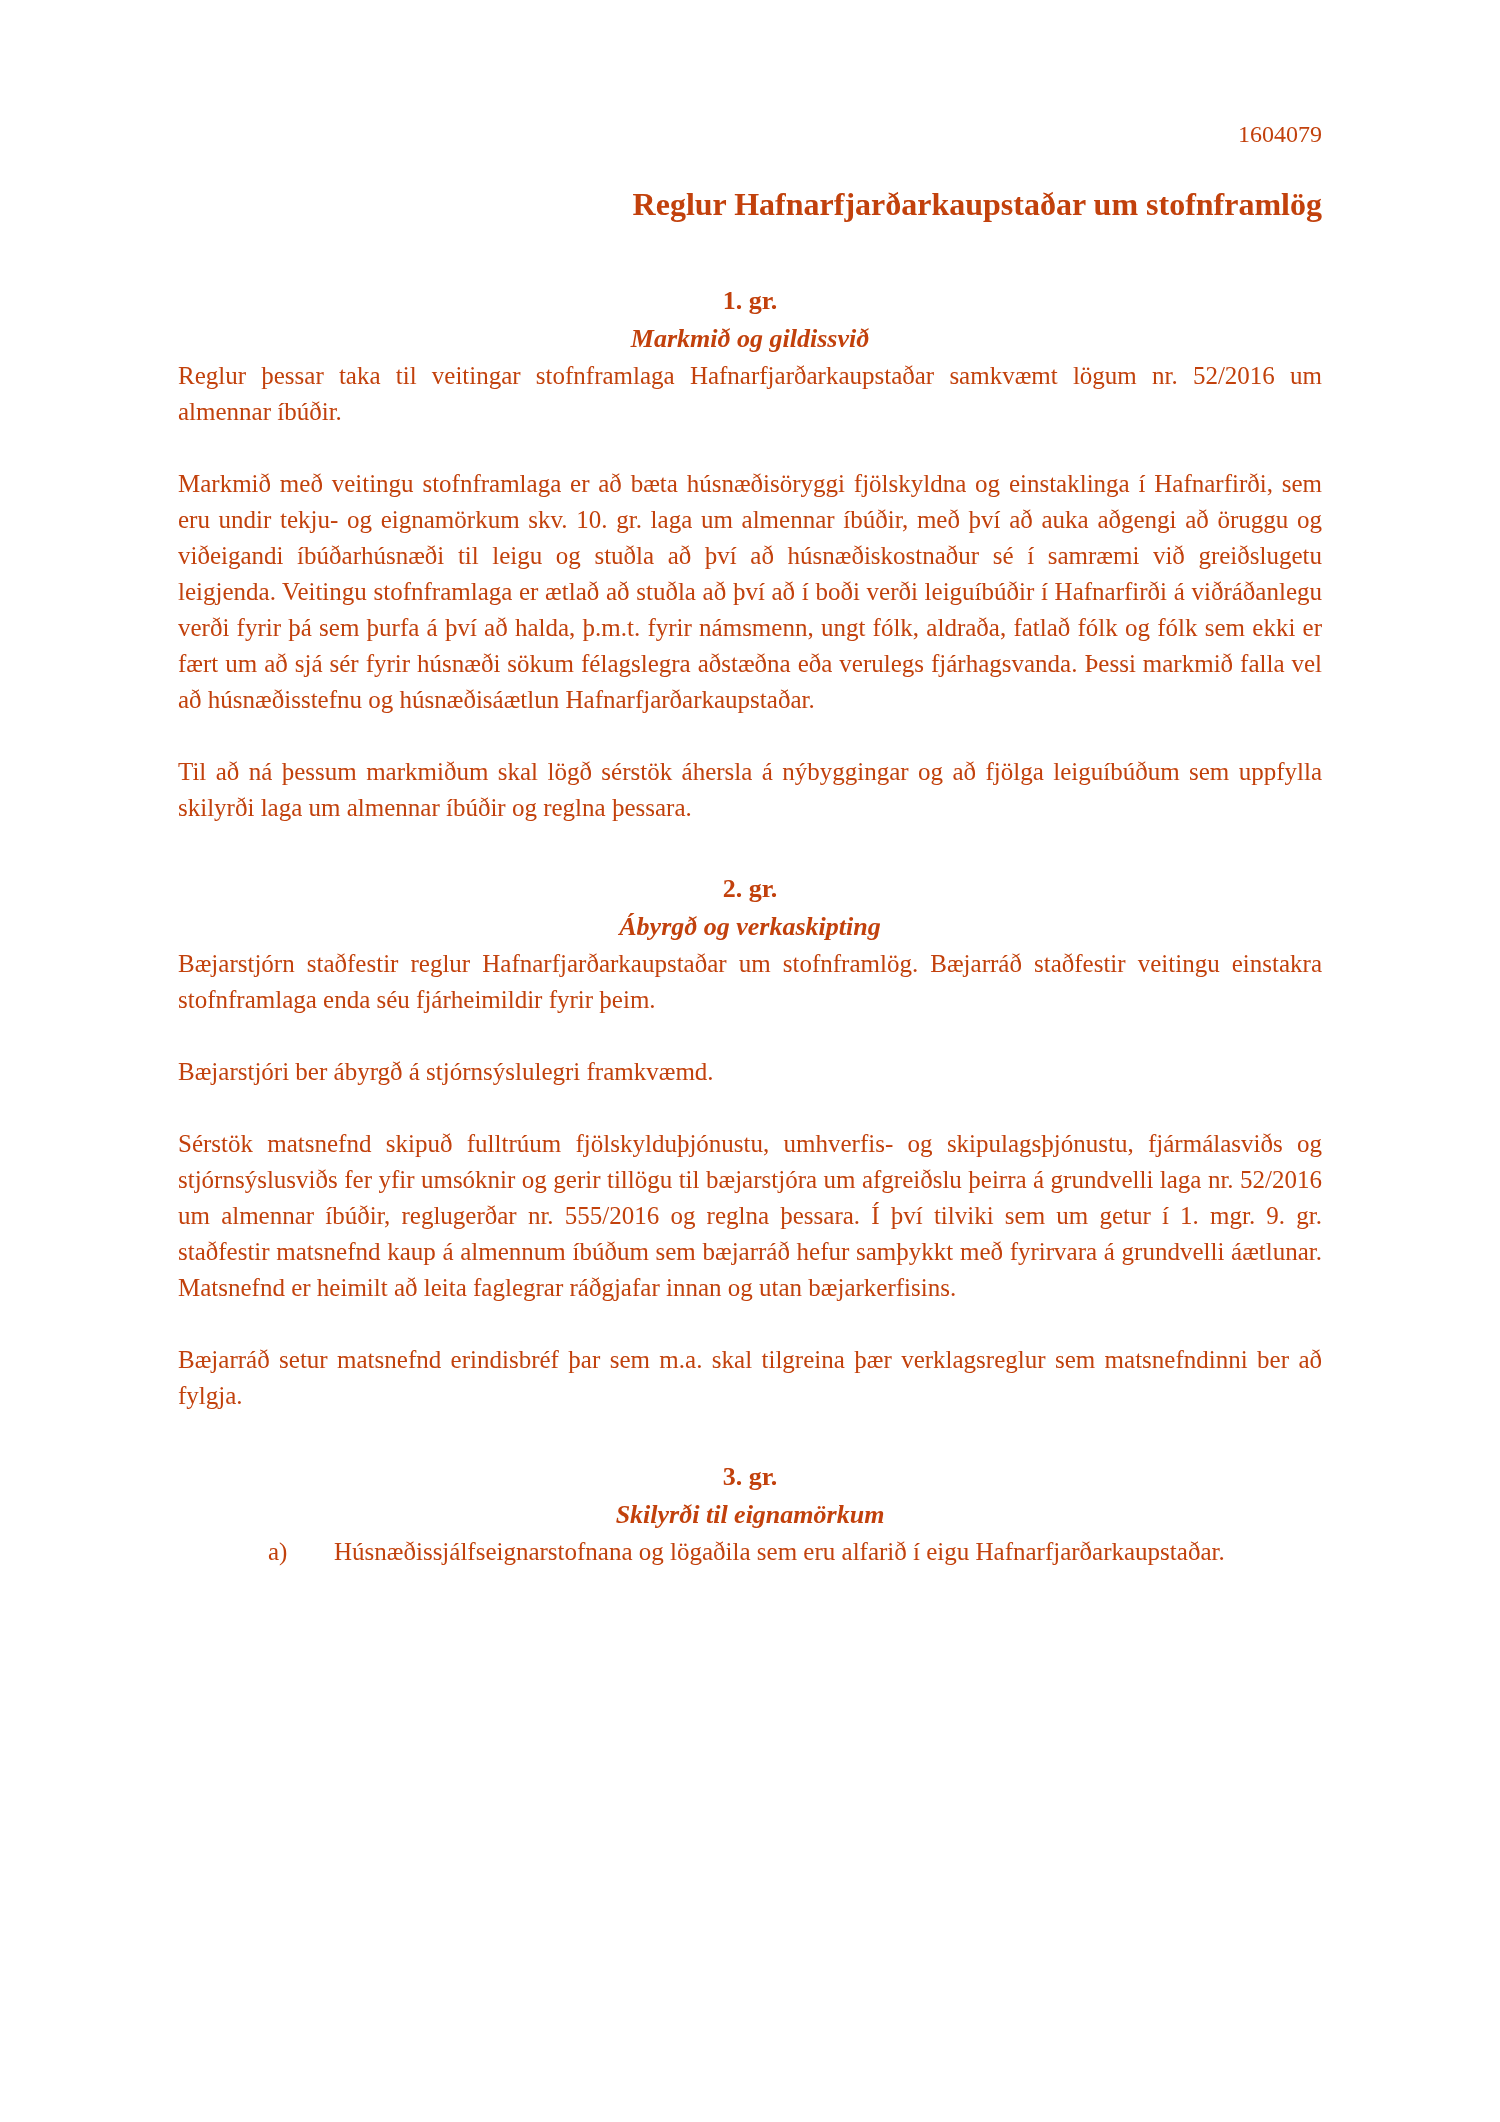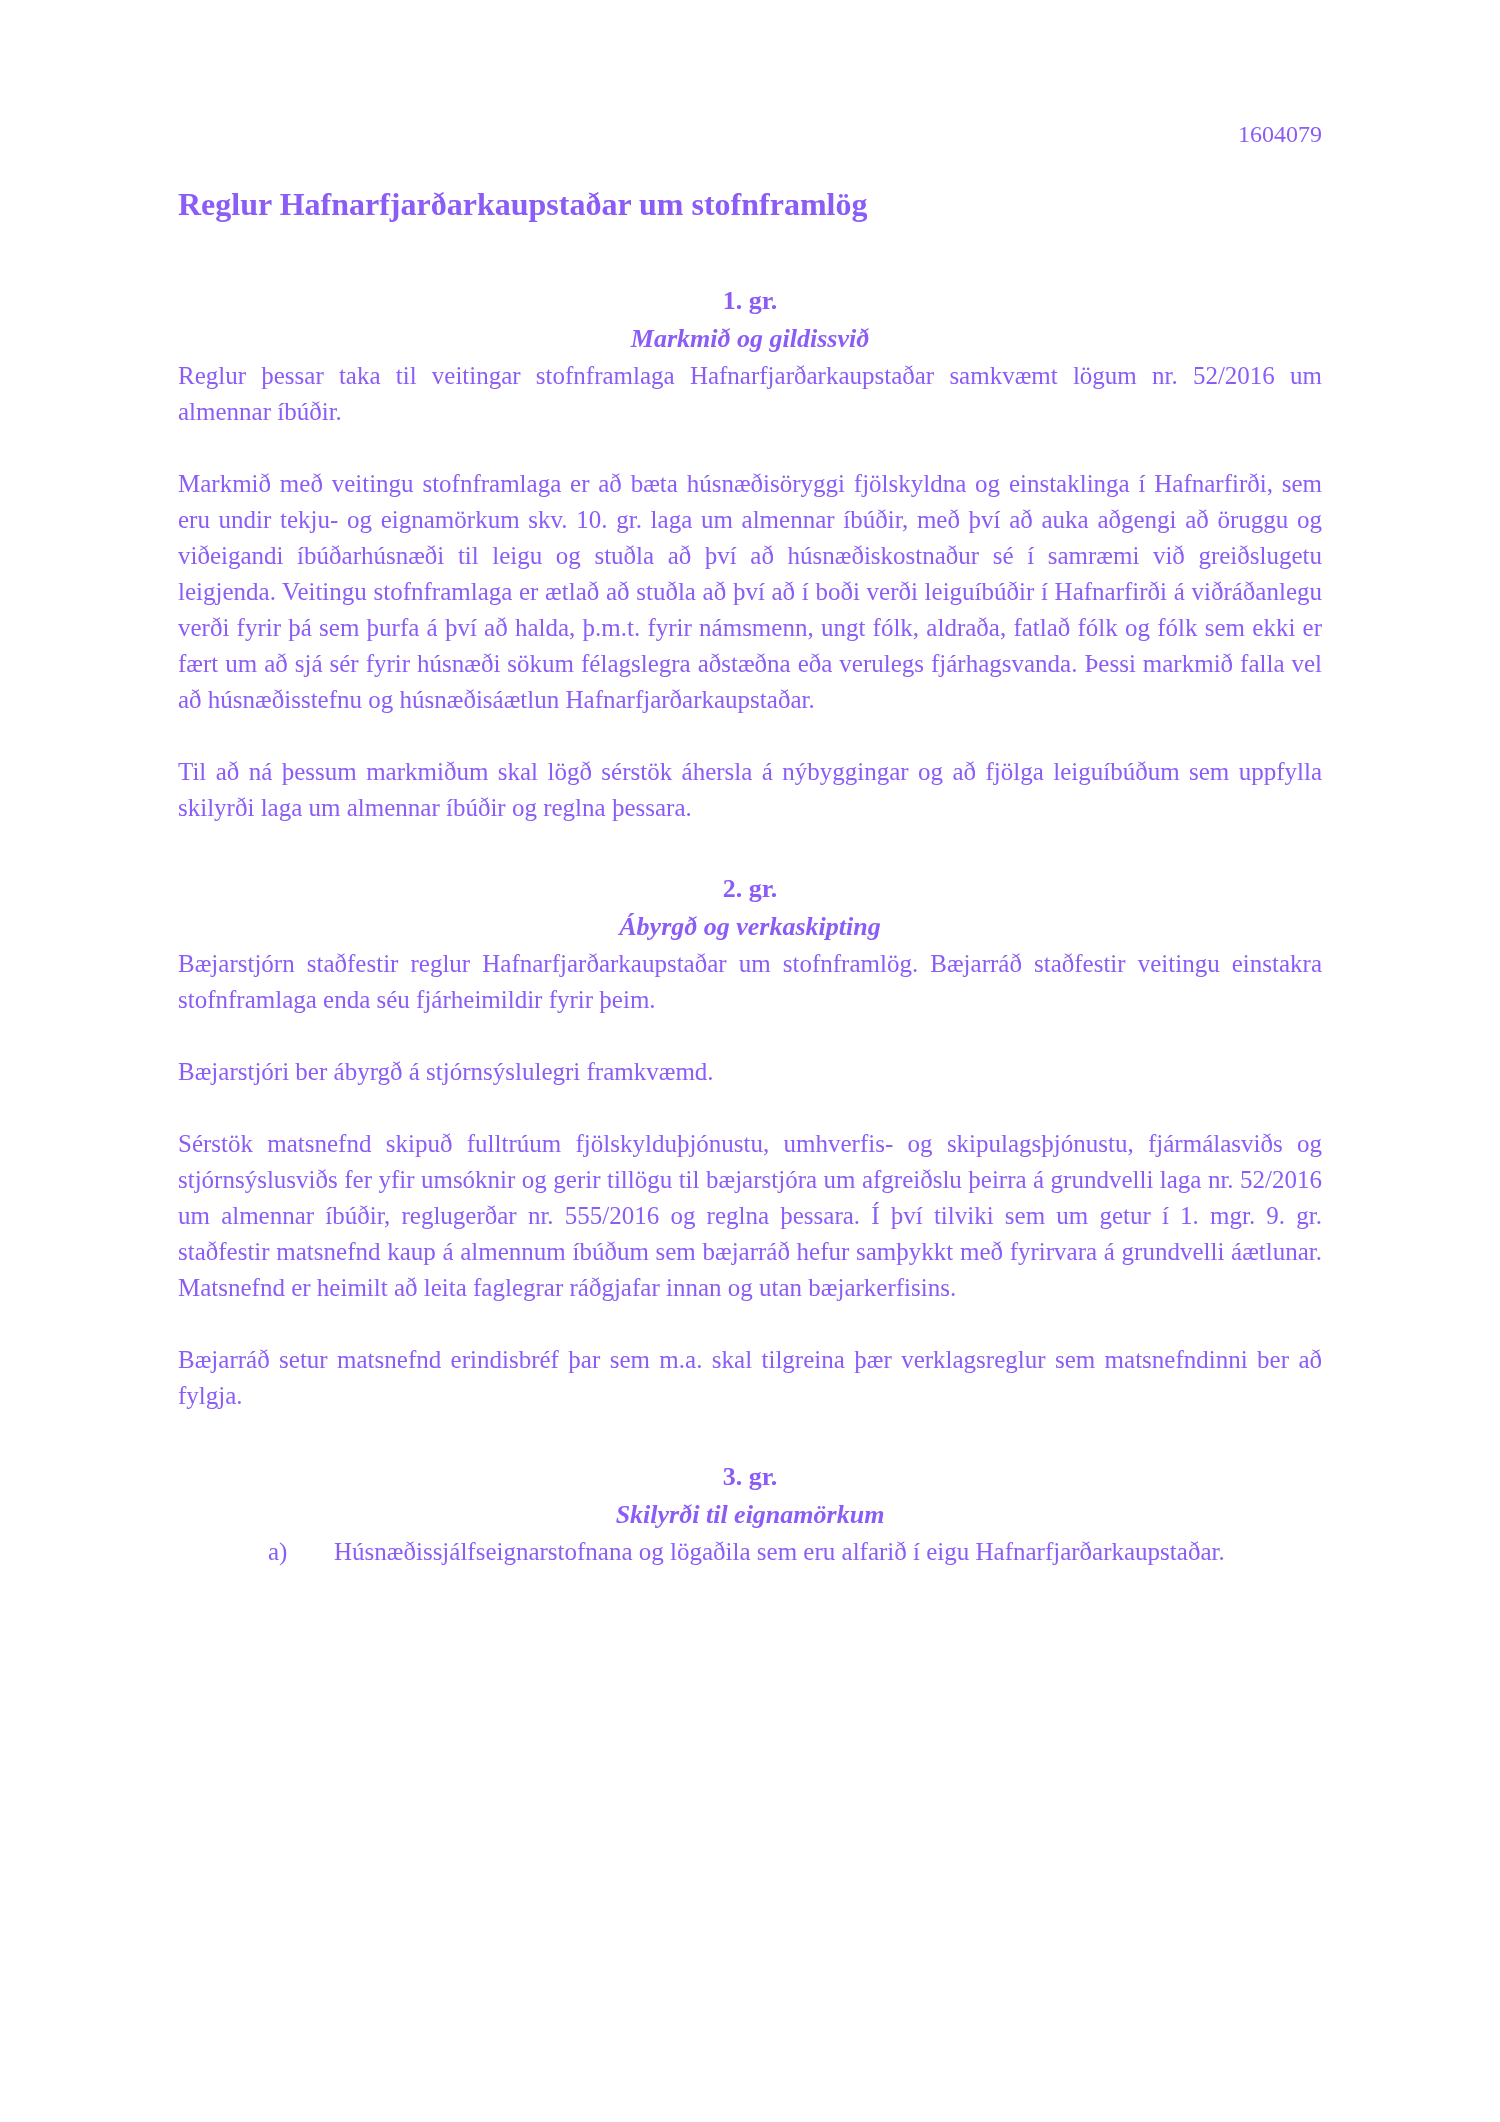--- a/index.html
+++ b/index.html
@@ -8,31 +8,31 @@
     background: #ffffff;
   }
   .page {
     position: relative;
     width: 1500px;
     height: 2122px;
     background: #ffffff;
     box-sizing: border-box;
     padding: 120px 178px 0 178px;
     font-family: "Liberation Serif", "DejaVu Serif", serif;
-    color: #8b5cf6;
+    color: #c2410c;
     overflow: hidden;
   }
   .doc-number {
     text-align: right;
     font-size: 24px;
     line-height: 28px;
     margin: 0 0 36px 0;
   }
   .doc-title {
-    text-align: left;
+    text-align: right;
     font-size: 32px;
     font-weight: bold;
     line-height: 40px;
     margin: 0 0 58px 0;
   }
   .section {
     margin: 0;
   }
   .section + .section {
     margin-top: 44px;

